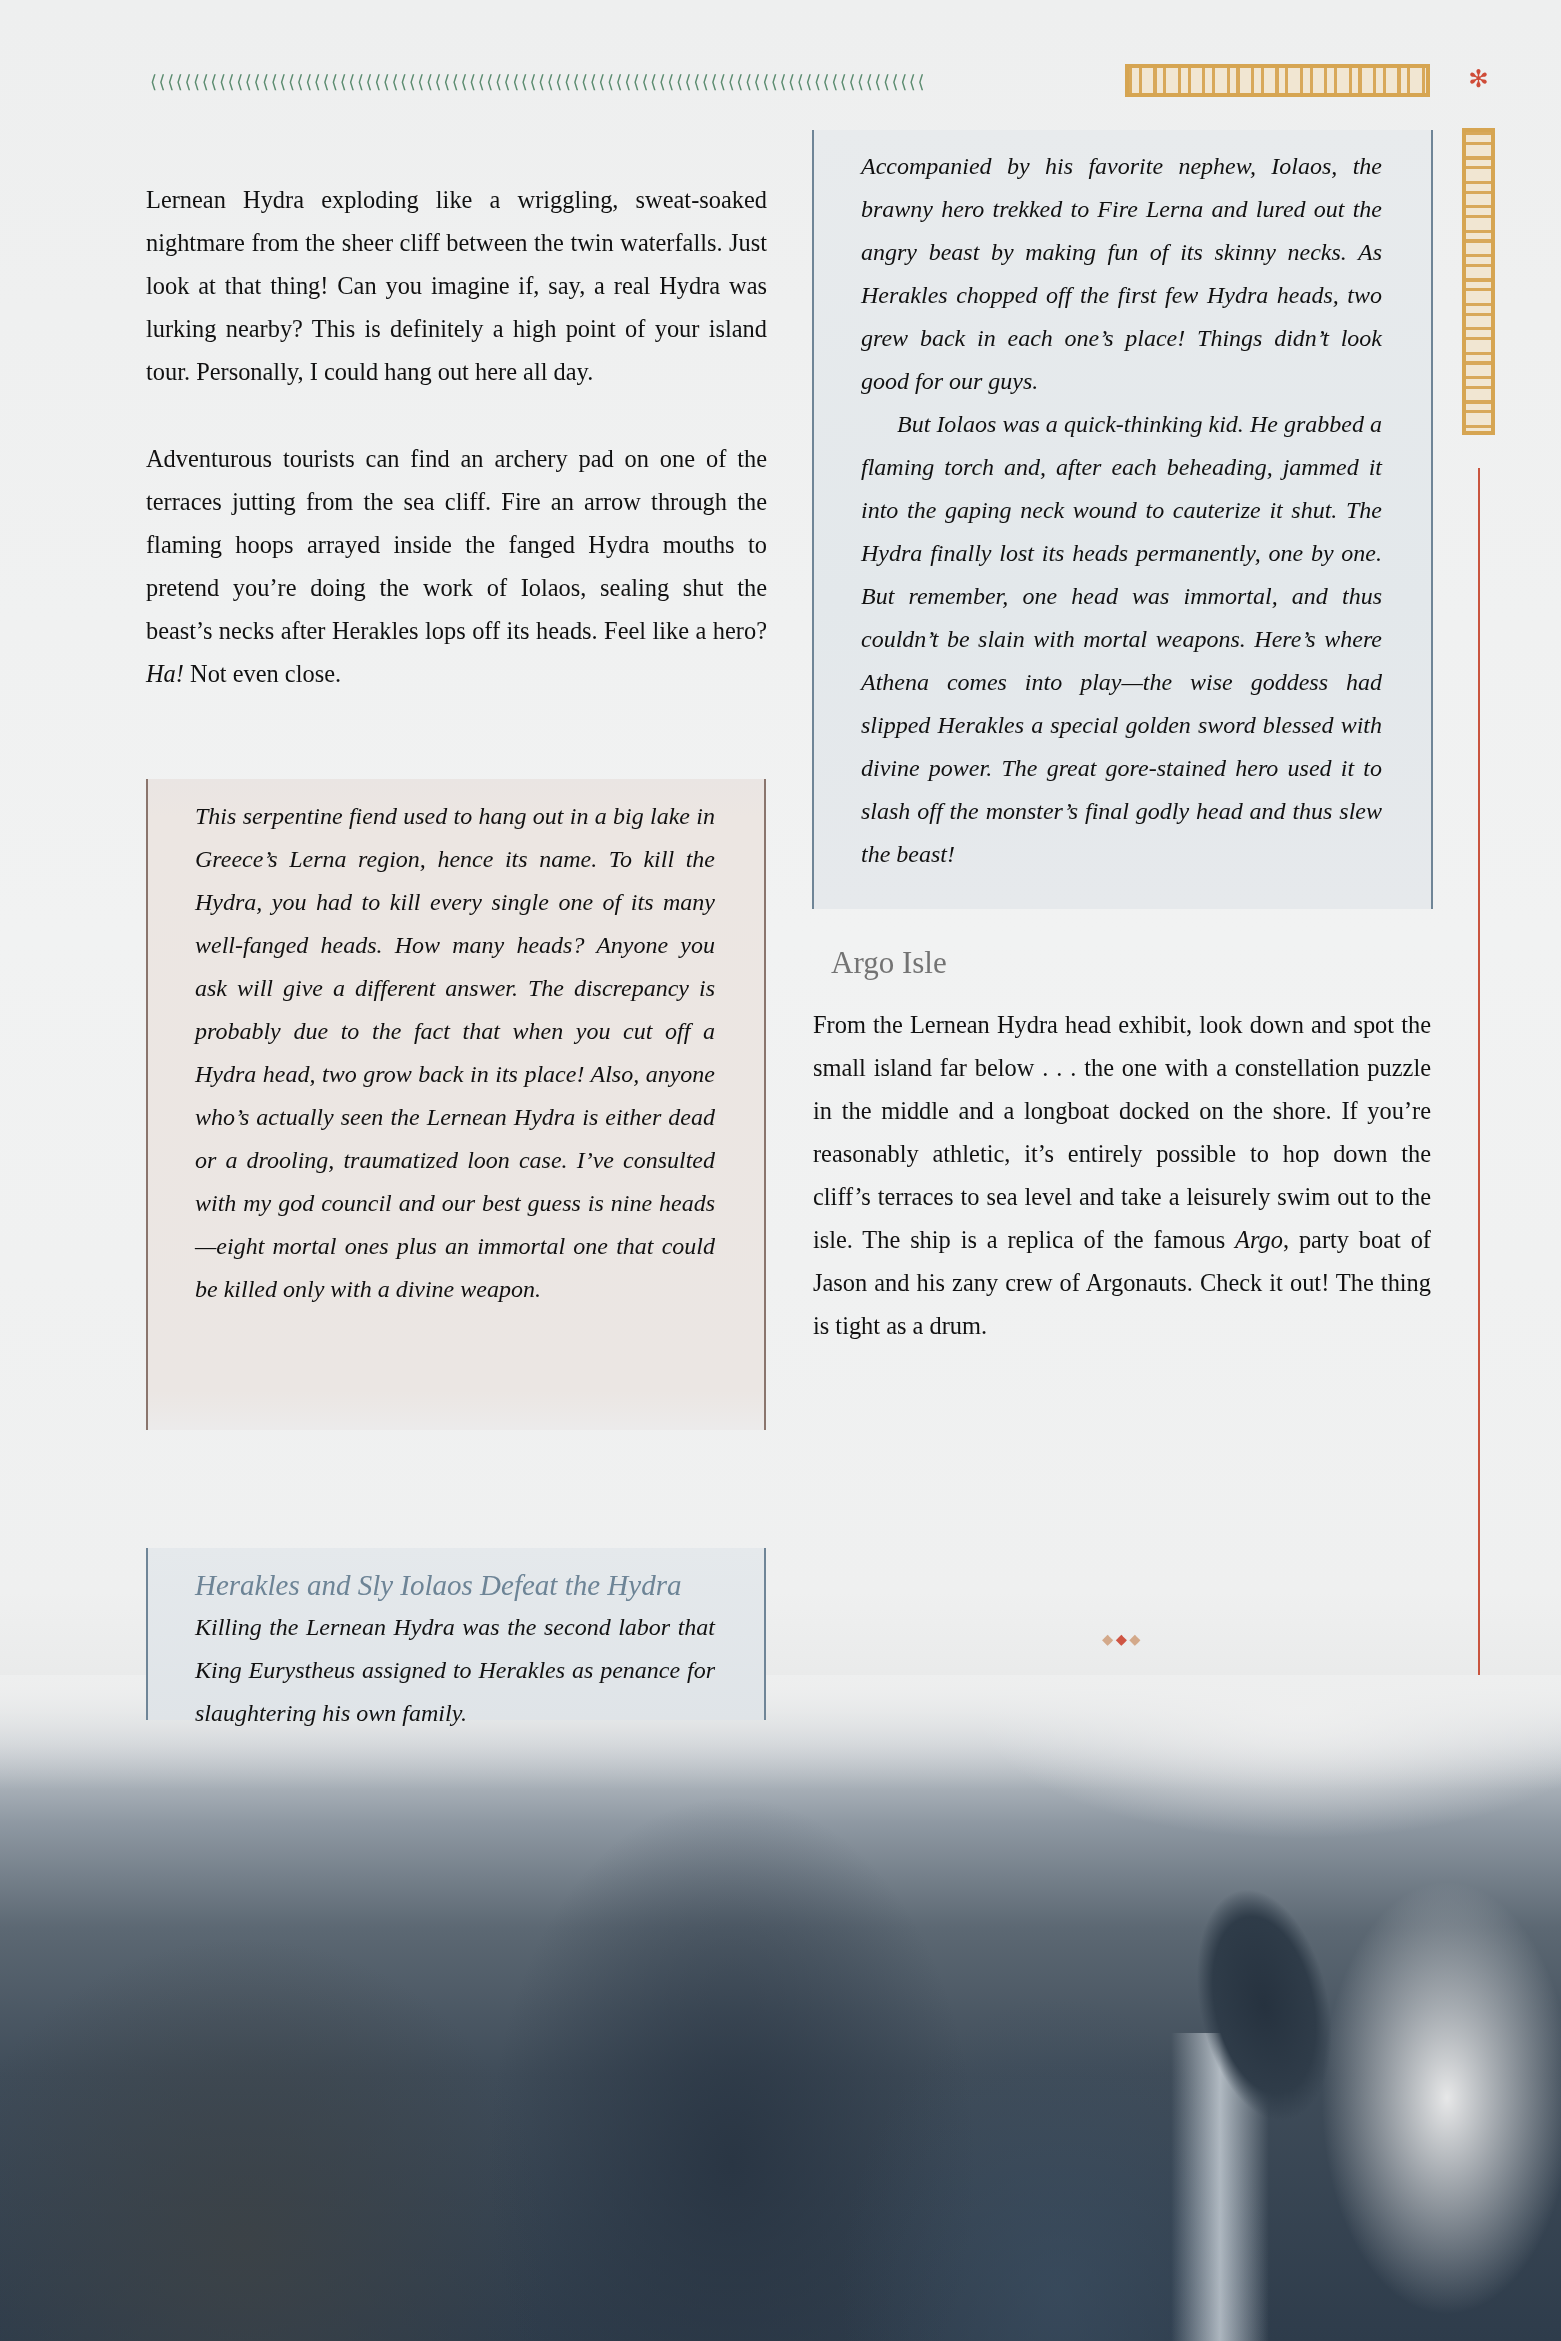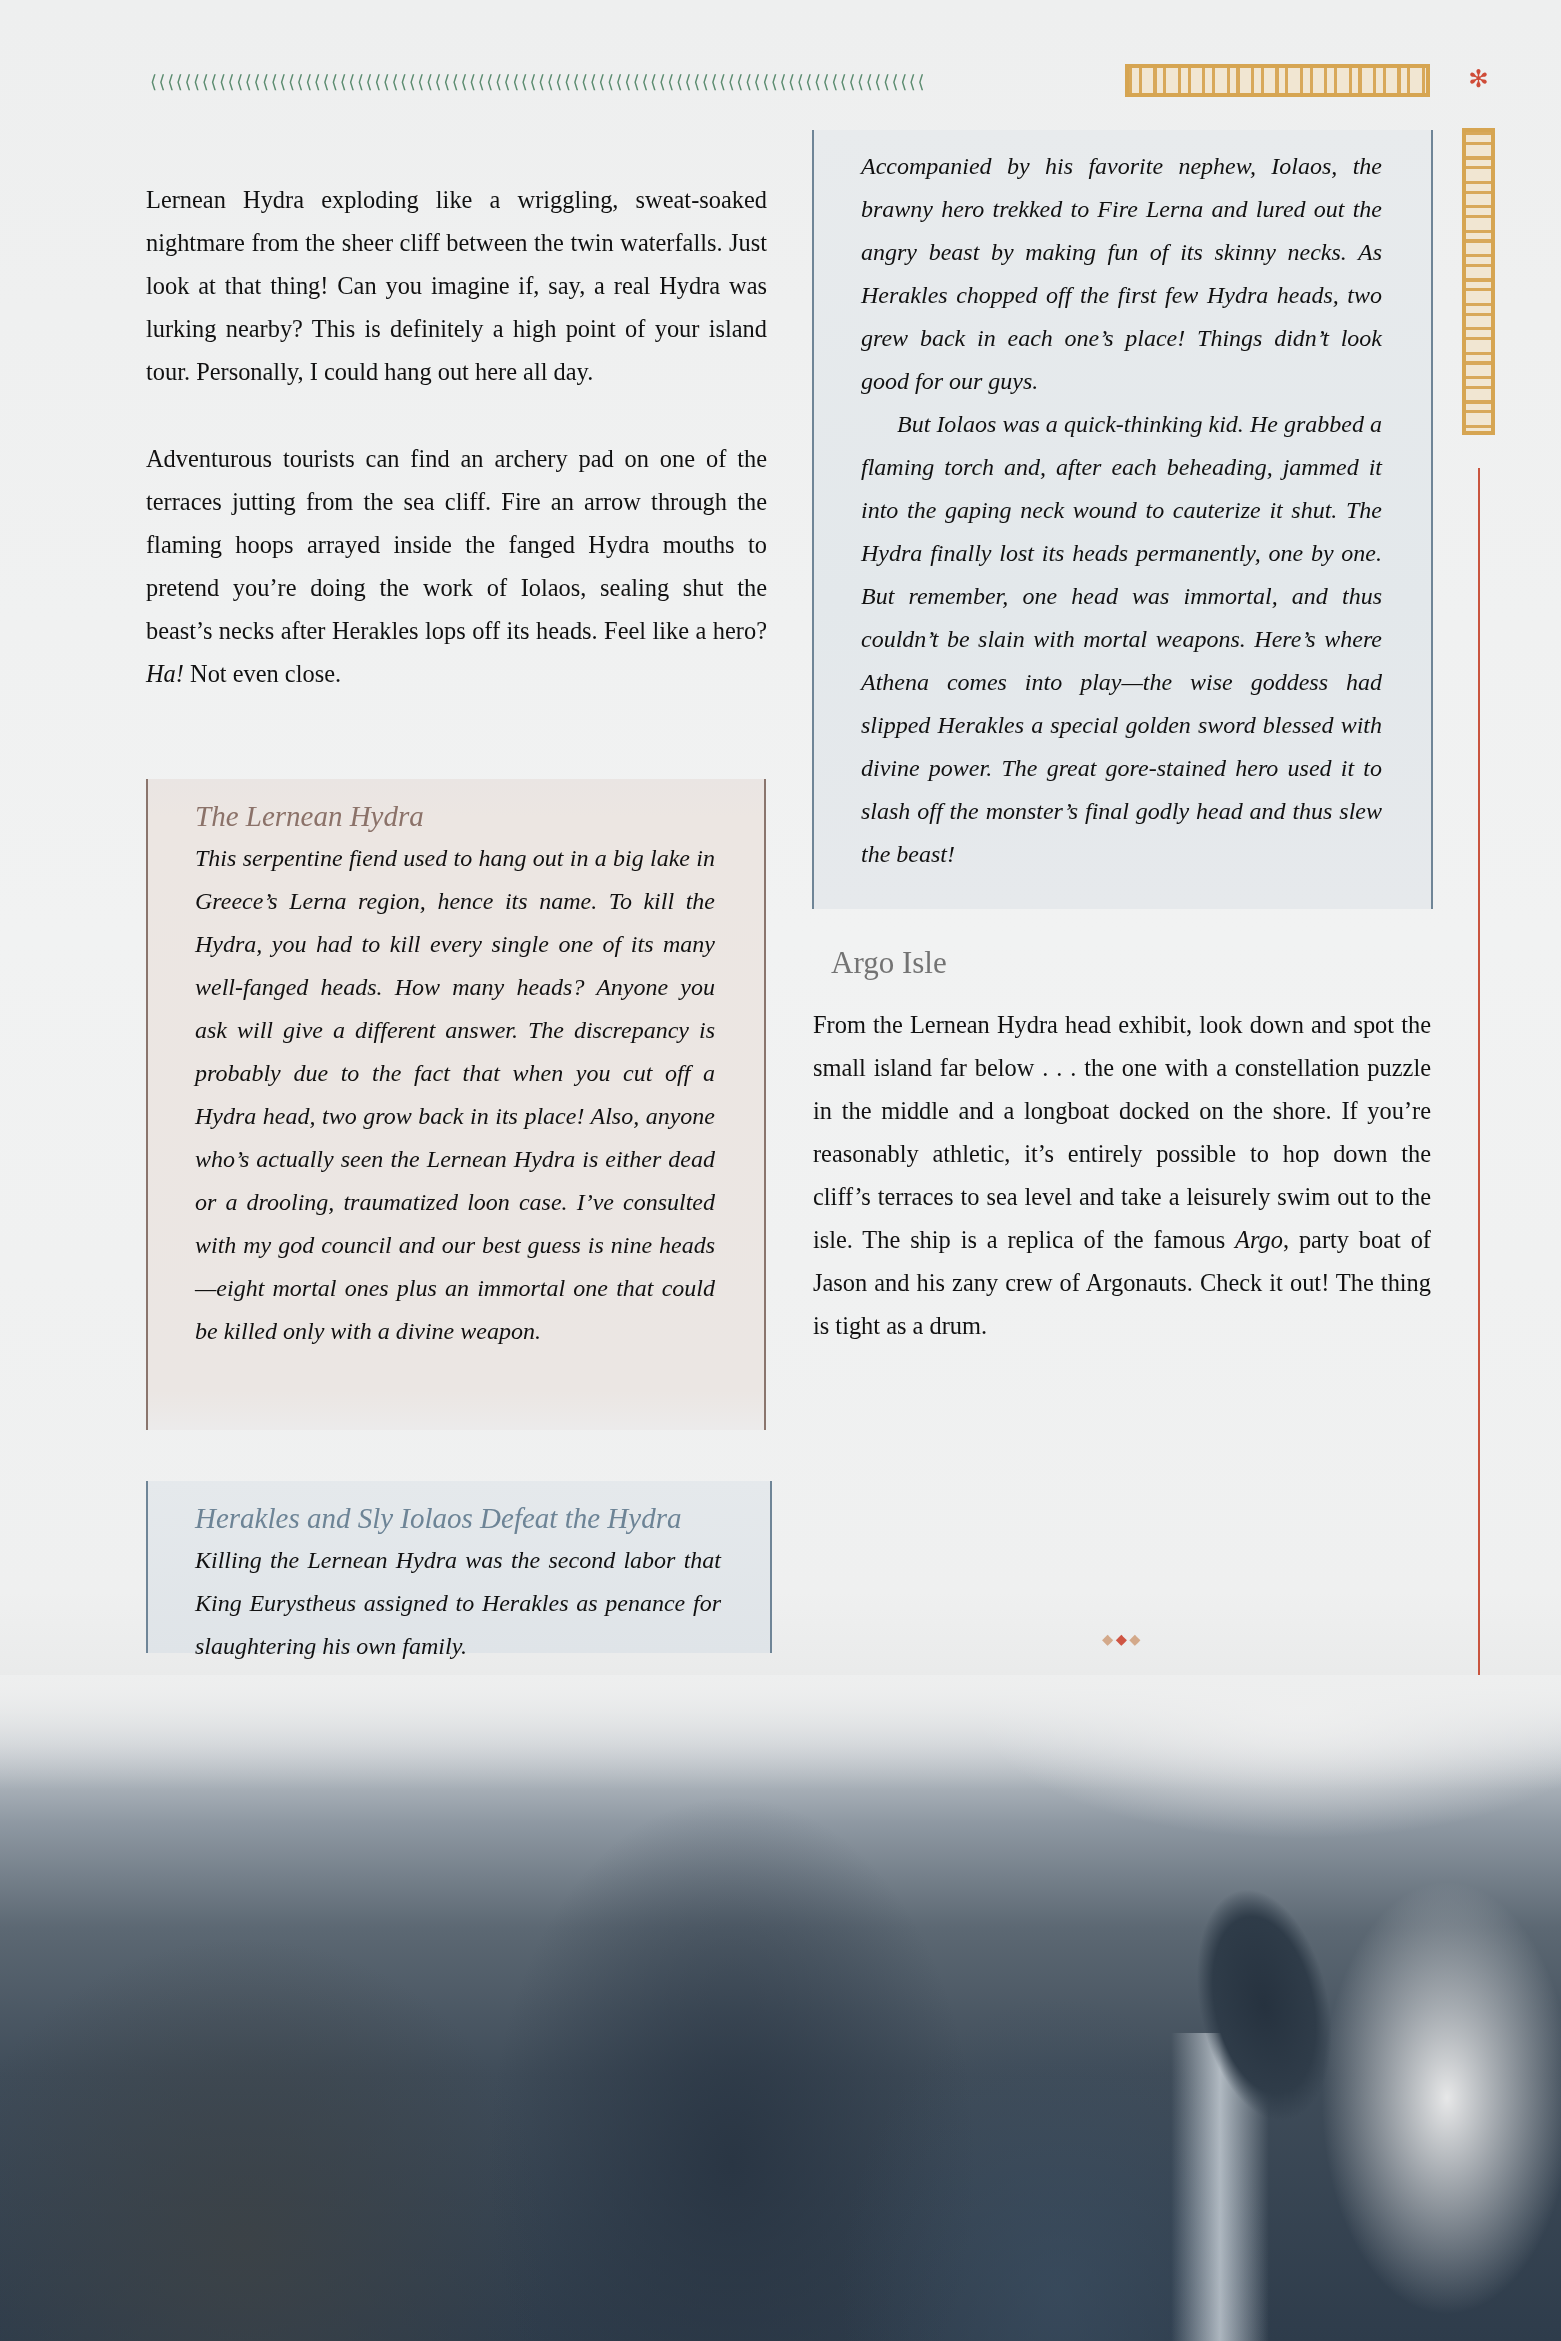--- a/index.html
+++ b/index.html
@@ -53,23 +53,23 @@
     font-size:31px; color:#737373; line-height:44px; margin:18px;
   }
 
   
   .sidebar-brown {
     left:146px; top:779px; width:616px; height:651px;
     background: linear-gradient(180deg, #eae5e3 0%, #ece6e2 6%, #ebe6e3 94%, #ecebeb 100%);
     border-left:2.4px solid #8a756d; border-right:2.4px solid #8a756d;
   }
   .sidebar-blue {
-    left:146px; top:1481px; width:616px; height:172px;
+    left:146px; top:1548px; width:616px; height:172px;
     background: linear-gradient(180deg, #e5e9ec, #dfe4e8);
-    border-left:2.4px solid #6f8597; border-right:2.4px solid #6f8597;padding-left:6px;
+    border-left:2.4px solid #6f8597; border-right:2.4px solid #6f8597;
   }
   .sidebar-blue-right {
     left:812px; top:130px; width:617px; height:779px;
     background: linear-gradient(180deg, #e8ebed 0%, #e3e8eb 60%, #e6e9ec 100%);
     border-left:2.4px solid #6f8597; border-right:2.4px solid #6f8597;
   }
   .sb-inner { position:absolute; left:47px; right:49px; }
   .sb-title { font-style:italic; font-size:29px; line-height:42px; margin:0; }
   .sb-title.brown { color:#8b7269; }
   .sb-title.blue { color:#6d8496; }
@@ -122,21 +122,20 @@
 <div class="abs hydra-head"></div>
 
 <div class="abs col-left">
   <p class="body">Lernean Hydra exploding like a wriggling, sweat-soaked nightmare from the sheer cliff between the twin waterfalls. Just look at that thing! Can you imagine if, say, a real Hydra was lurking nearby? This is definitely a high point of your island tour. Personally, I could hang out here all day.</p>
   <div class="gap"></div>
   <p class="body"><span>Adventurous tourists can find an archery pad on one of the terraces jutting from the sea cliff. Fire an arrow through the flaming hoops arrayed inside the fanged Hydra mouths to pretend you’re doing the work of Iolaos, sealing shut the beast’s necks after Herakles lops off its heads. Feel like a hero? </span><em>Ha!</em><span> Not even close.</span></p>
 </div>
 
 <div class="abs sidebar-brown">
   <div class="sb-inner" style="top:16.3px;">
-    <p class="sb-title brown">The Lernean Hydra</p>
     <p class="sb-text">This serpentine fiend used to hang out in a big lake in Greece’s Lerna region, hence its name. To kill the Hydra, you had to kill every single one of its many well-fanged heads. How many heads? Anyone you ask will give a different answer. The discrepancy is probably due to the fact that when you cut off a Hydra head, two grow back in its place! Also, anyone who’s actually seen the Lernean Hydra is either dead or a drooling, traumatized loon case. I’ve consulted with my god council and our best guess is nine heads—eight mortal ones plus an immortal one that could be killed only with a divine weapon.</p>
   </div>
 </div>
 
 <div class="abs sidebar-blue">
   <div class="sb-inner" style="top:16.3px;">
     <p class="sb-title blue">Herakles and Sly Iolaos Defeat the Hydra</p>
     <p class="sb-text">Killing the Lernean Hydra was the second labor that King Eurystheus assigned to Herakles as penance for slaughtering his own family.</p>
   </div>
 </div>

